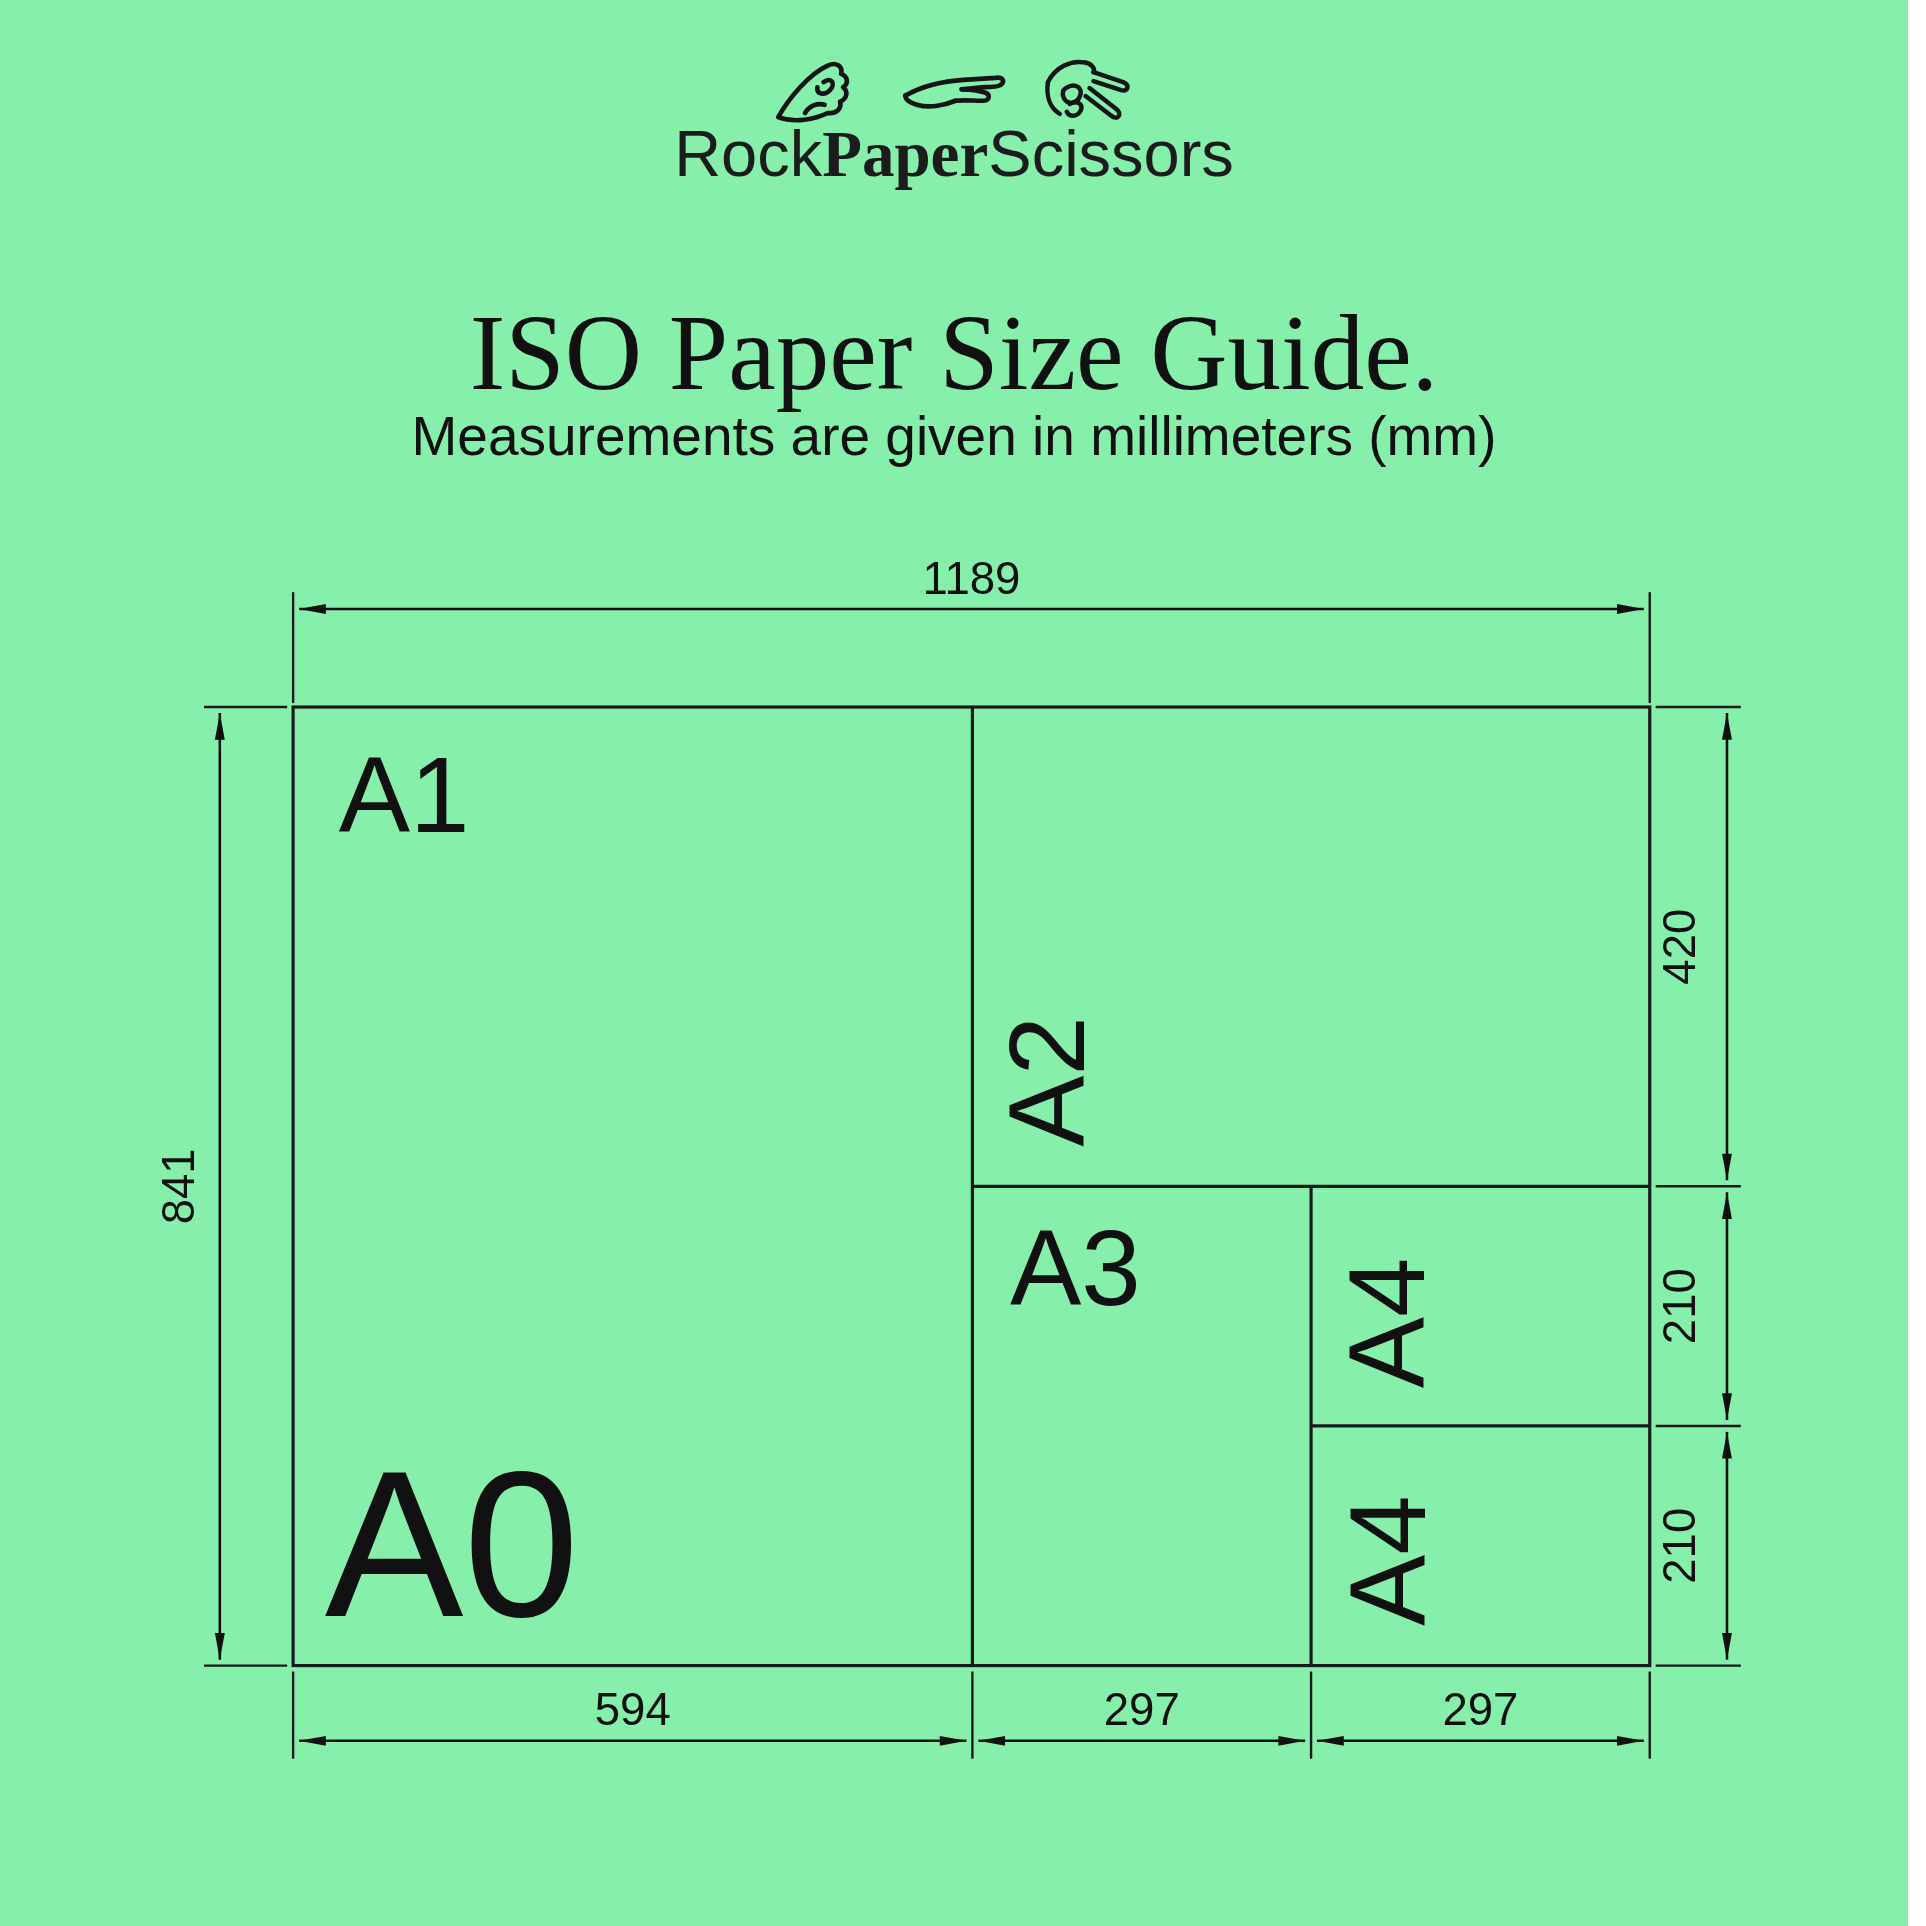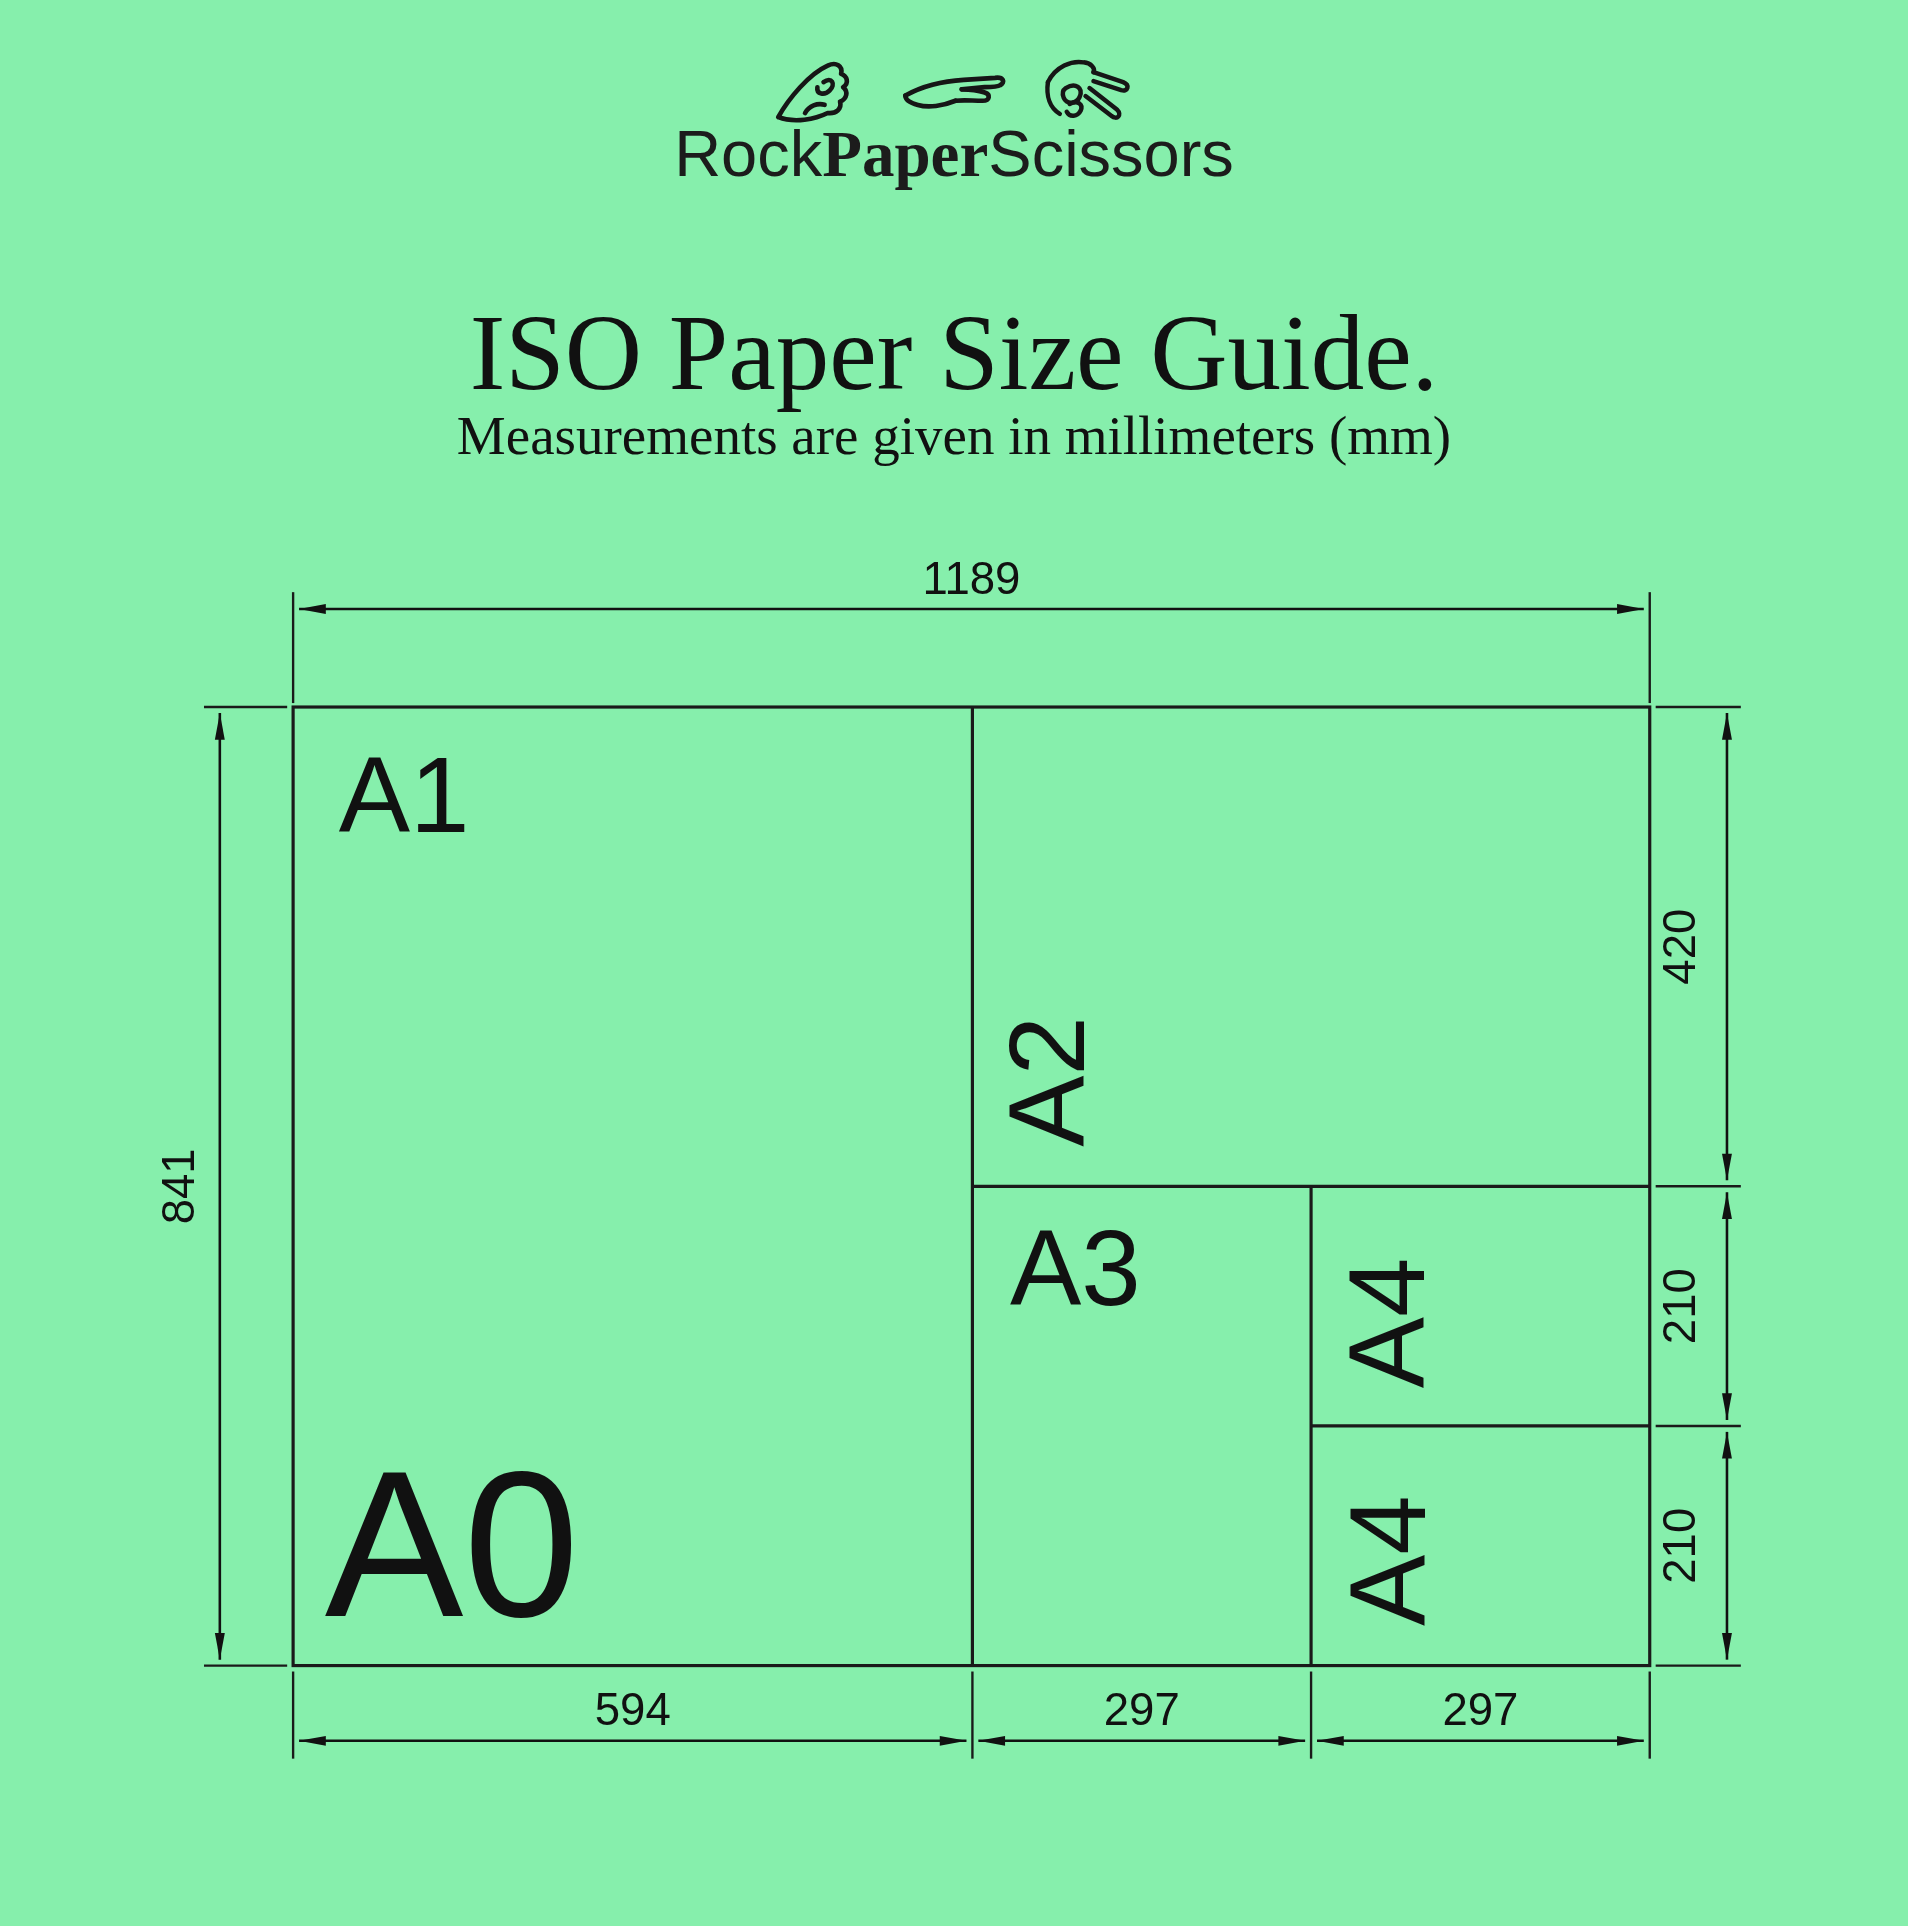--- a/index.html
+++ b/index.html
@@ -46,21 +46,21 @@
     font-weight:400;
     font-size:107px;
     line-height:1.05;
     color:#111;
     white-space:nowrap;
   }
   .subtitle{
     position:absolute;
     top:404px; left:0; width:100%;
     text-align:center;
-    font-family:Liberation Serif, serif;
+    font-family:Liberation Sans, sans-serif;
     font-weight:400;
     font-size:55px;
     color:#111;
     white-space:nowrap;
   }
   
   .diagram{
     position:absolute;
     left:0; top:0;
     width:1927px; height:1927px;

